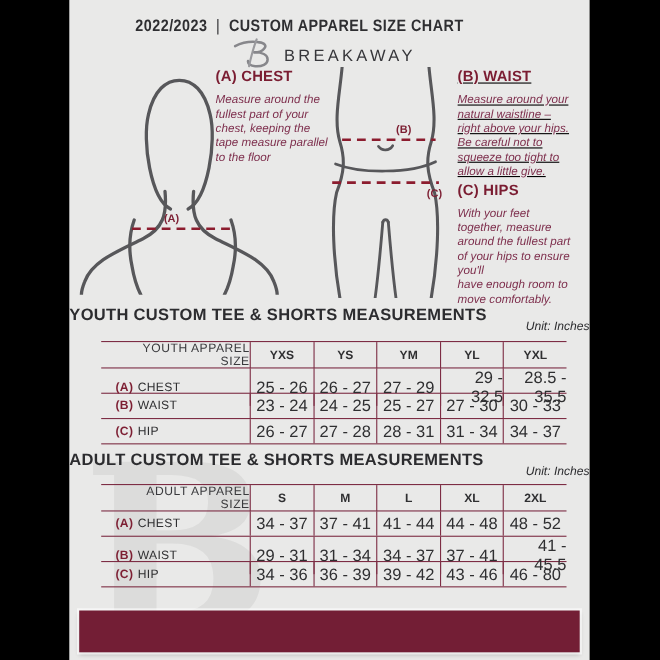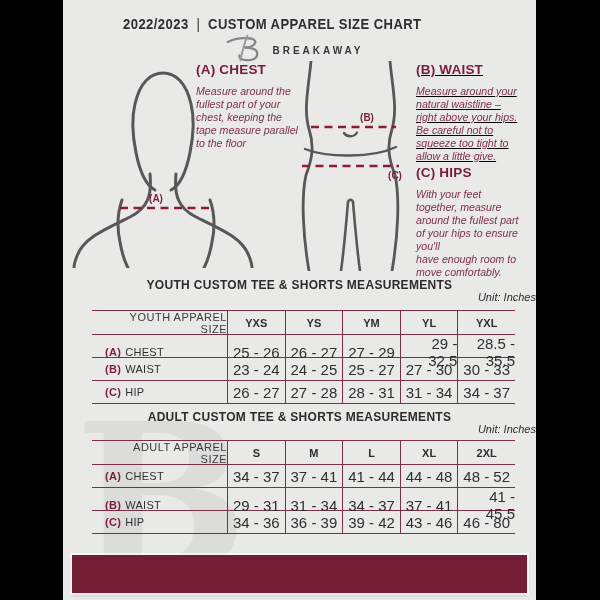--- a/index.html
+++ b/index.html
@@ -23,43 +23,43 @@
 
   
   .header{position:absolute;left:0;top:15px;width:100%;height:30px;display:flex;
           align-items:center;justify-content:space-between;box-sizing:border-box;
           padding:0 36px 0 27px;flex-direction:column;}
   .title-wrap{display:flex;align-items:baseline;font-weight:bold;font-size:15px;
               color:var(--dark);white-space:nowrap;letter-spacing:.5px;
               transform:scaleX(.87);transform-origin:left center;}
   .sep{font-weight:400;margin:0 9px;}
   .brand-wrap{display:flex;align-items:center;gap:6px;}
-  .brand{font-size:10px;font-weight:bold;letter-spacing:3px;color:#36363a;white-space:nowrap;}
+  .brand{font-size:15px;font-weight:normal;letter-spacing:3px;color:#36363a;white-space:nowrap;}
 
   
   .torso-svg{position:absolute;left:3px;top:60px;}
   .lower-svg{position:absolute;left:235px;top:61px;}
   .fig-stroke{fill:none;stroke:var(--fig);stroke-linecap:round;}
   .dash{stroke:var(--line-maroon);stroke-width:2.4;stroke-dasharray:8 5.5;fill:none;}
   .fig-label{font-family:"Liberation Sans",sans-serif;font-size:10px;font-weight:bold;
              fill:#7d1f33;}
 
   
   .instr{position:absolute;}
   .instr-head{font-size:13.5px;font-weight:bold;color:var(--head-maroon);
               letter-spacing:.2px;margin:0 0 8px 0;}
   .instr-body{font-size:10.6px;font-style:italic;color:var(--body-maroon);
               line-height:13px;white-space:pre-line;}
   .instr-chest{left:133px;top:62px;width:112px;}
   .instr-waist{left:353px;top:62px;width:110px;text-decoration:underline;}
   .instr-hips{left:353px;top:165px;width:114px;}
 
   
-  .sec-title{position:absolute;left:0;width:100%;text-align:center;font-weight:bold;
-             font-size:12px;letter-spacing:.3px;color:#2c2c2f;}
+  .sec-title{position:absolute;left:0;width:100%;font-weight:bold;
+             font-size:15px;letter-spacing:.3px;color:#2c2c2f;}
   .unit{position:absolute;left:0;width:100%;text-align:right;font-style:italic;
         font-size:11px;color:#2c2c2f;}
 
   
   .size-table{position:absolute;left:29px;width:423px;border-bottom:1px solid var(--tb);text-align:right;}
   .trow{display:grid;grid-template-columns:135px 1fr 1fr 1fr 1fr 1fr;
         border-top:1px solid var(--tb);height:22px;}
   .trow.head{height:23px;}
   .cell{display:flex;align-items:center;justify-content:center;
         border-left:1px solid var(--tb);font-size:15px;color:#2f2f31;}

